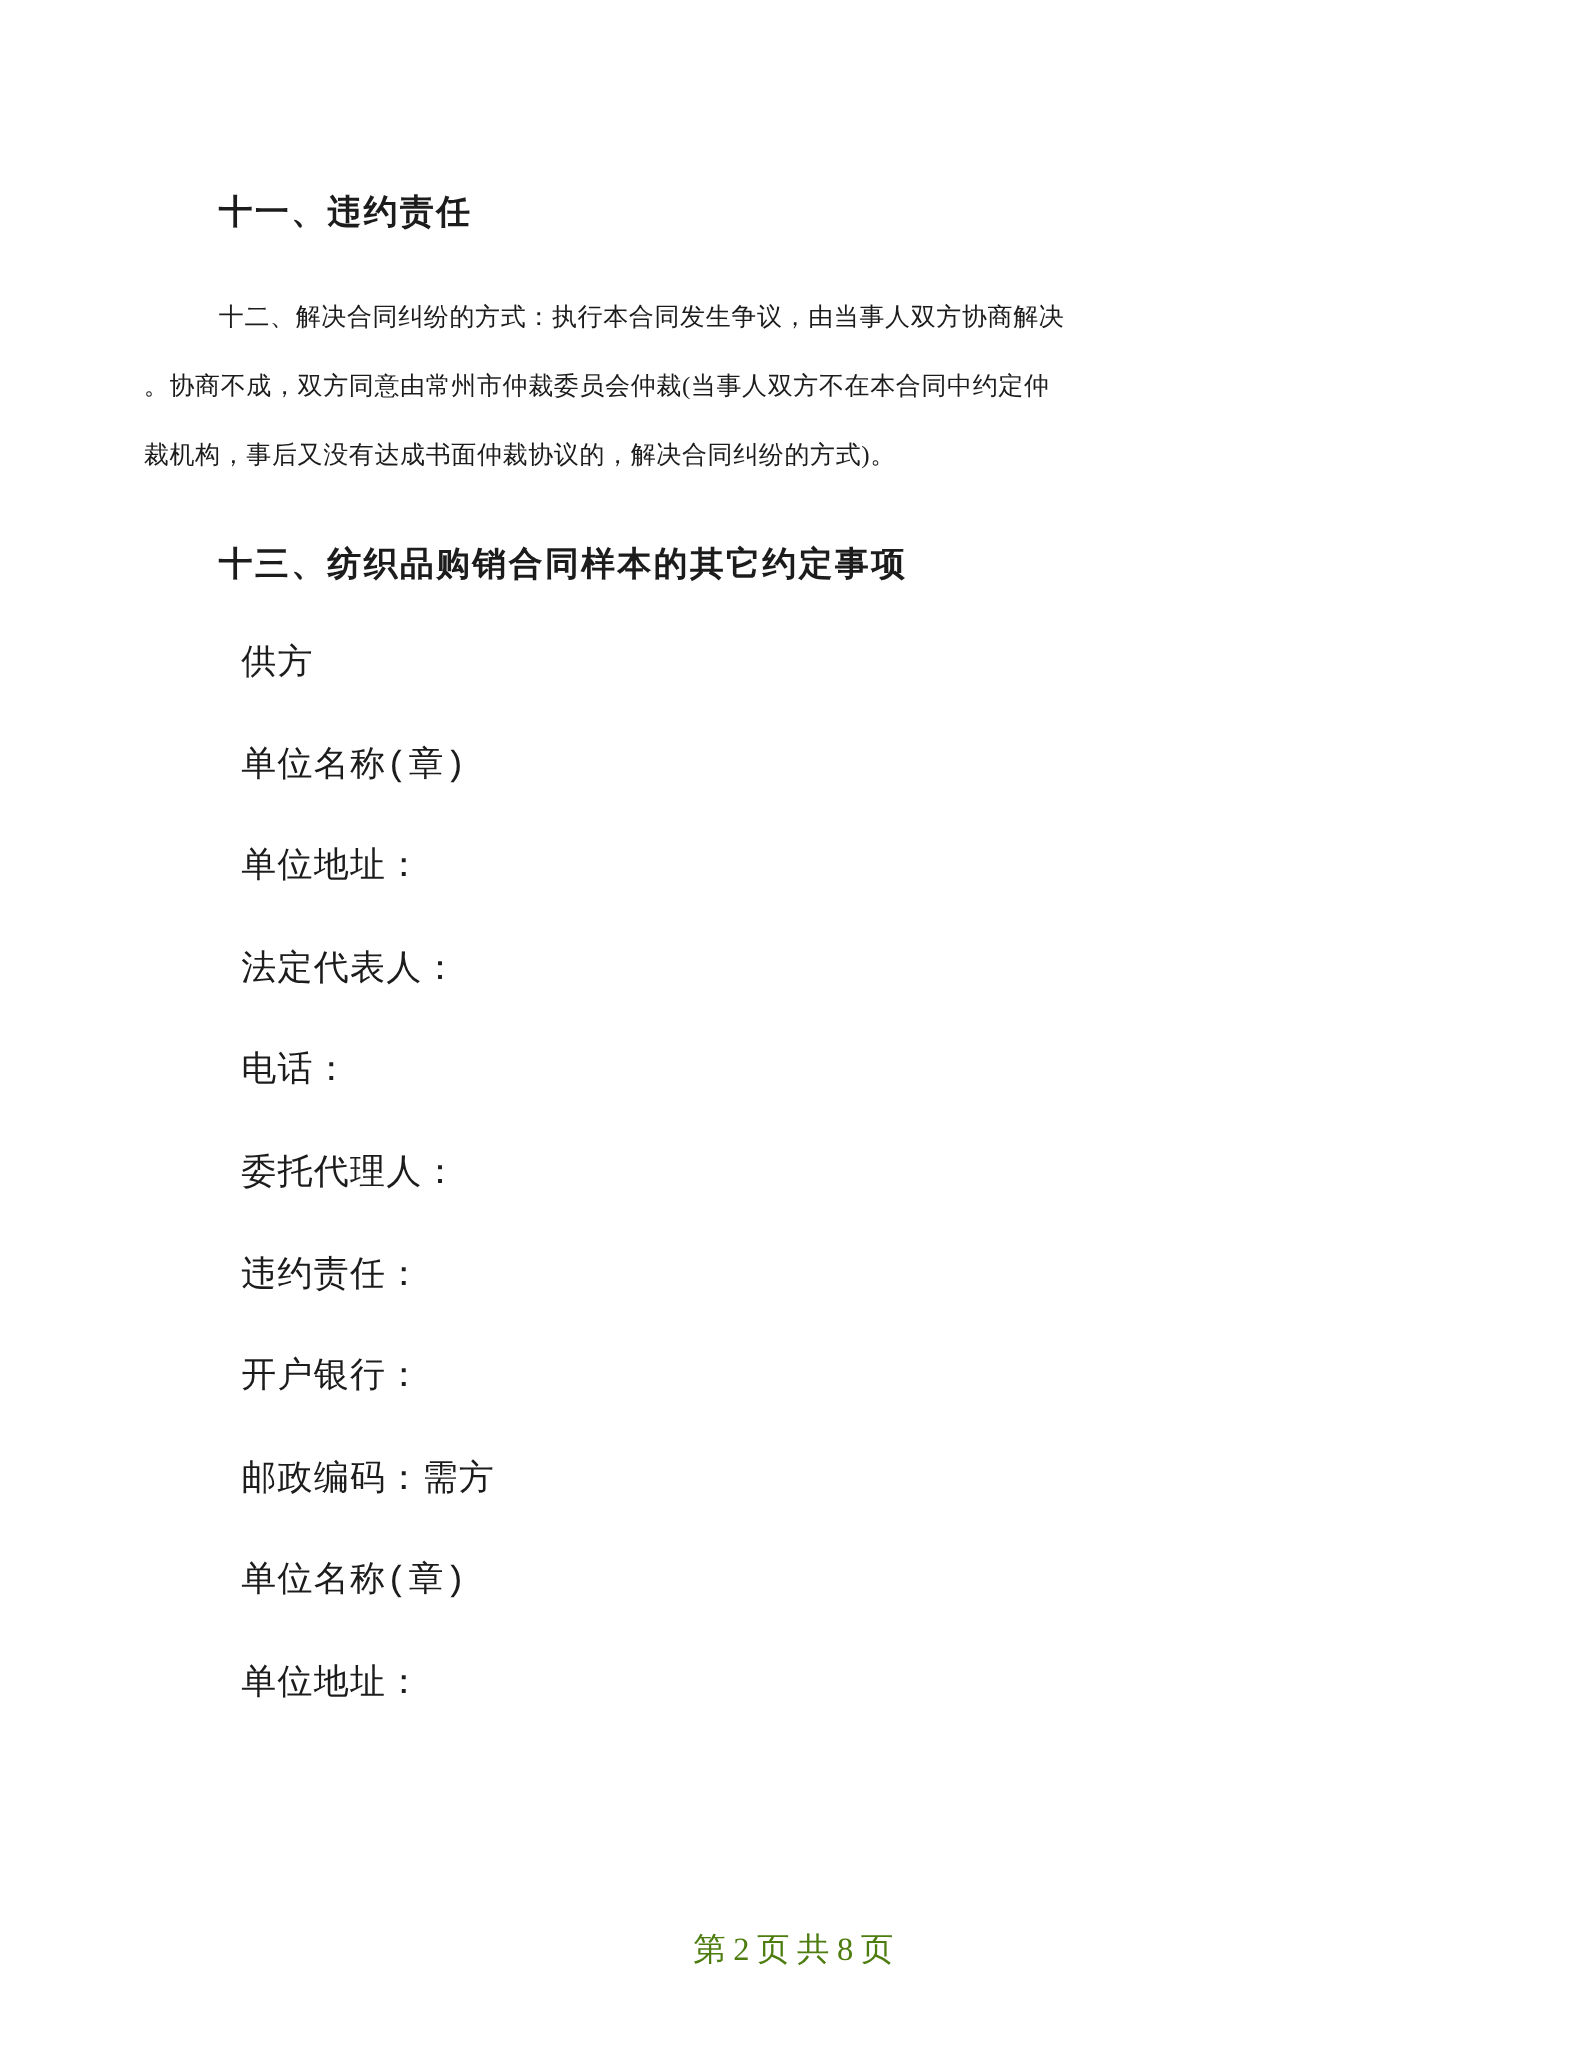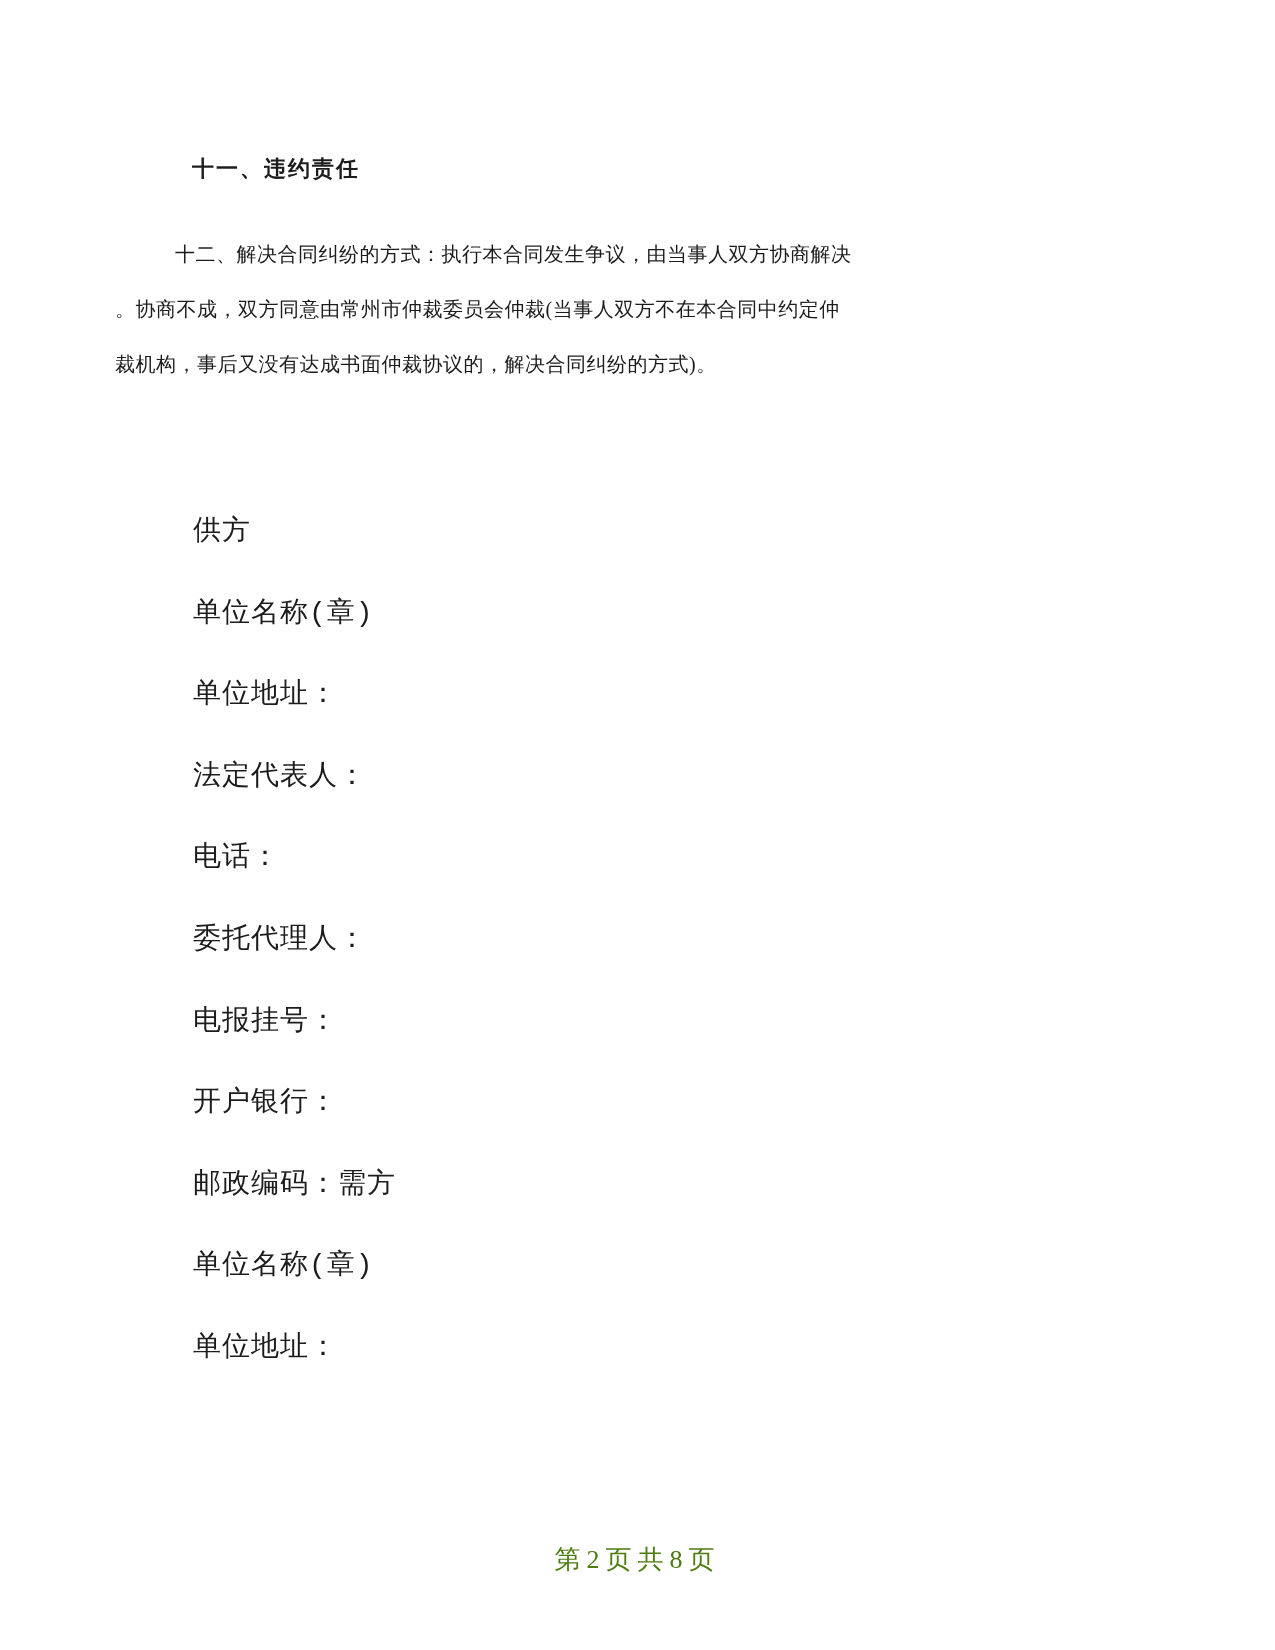--- a/index.html
+++ b/index.html
@@ -12,26 +12,25 @@
     width: 1275px;
     height: 1650px;
     background: #ffffff;
     color: #1c1c1c;
     font-family: "Liberation Serif", "DejaVu Serif", serif;
     overflow: hidden;
   }
   .heading {
     position: absolute;
     left: 175px;
-    font-size: 22px;
+    font-size: 27px;
     font-weight: bold;
     letter-spacing: 2px;
     line-height: 34px;
     white-space: nowrap;
-    margin-left: 17px;
   }
   .heading-11 { top: 152px; }
   .heading-13 { top: 434px; }
   .paragraph {
     position: absolute;
     left: 115px;
     top: 227px;
     width: 1020px;
     font-size: 20px;
     line-height: 55px;
@@ -73,29 +72,30 @@
 <div class="page">
 
   <div class="heading heading-11">十一、违约责任</div>
 
   <div class="paragraph">
     <div class="line indented">十二、解决合同纠纷的方式：执行本合同发生争议，由当事人双方协商解决</div>
     <div class="line">。协商不成，双方同意由常州市仲裁委员会仲裁(当事人双方不在本合同中约定仲</div>
     <div class="line">裁机构，事后又没有达成书面仲裁协议的，解决合同纠纷的方式)。</div>
   </div>
 
+  <div class="heading heading-13">十三、纺织品购销合同样本的其它约定事项</div>
 
   <div class="contact-list">
     <div class="contact-item">供方</div>
     <div class="contact-item">单位名称(章)</div>
     <div class="contact-item">单位地址：</div>
     <div class="contact-item">法定代表人：</div>
     <div class="contact-item">电话：</div>
     <div class="contact-item">委托代理人：</div>
-    <div class="contact-item">电报挂号：</div>
+    <div class="contact-item">违约责任：</div>
     <div class="contact-item">开户银行：</div>
     <div class="contact-item">邮政编码：需方</div>
     <div class="contact-item">单位名称(章)</div>
     <div class="contact-item">单位地址：</div>
   </div>
 
   <div class="footer">第2页共8页</div>
 
 </div>
 

